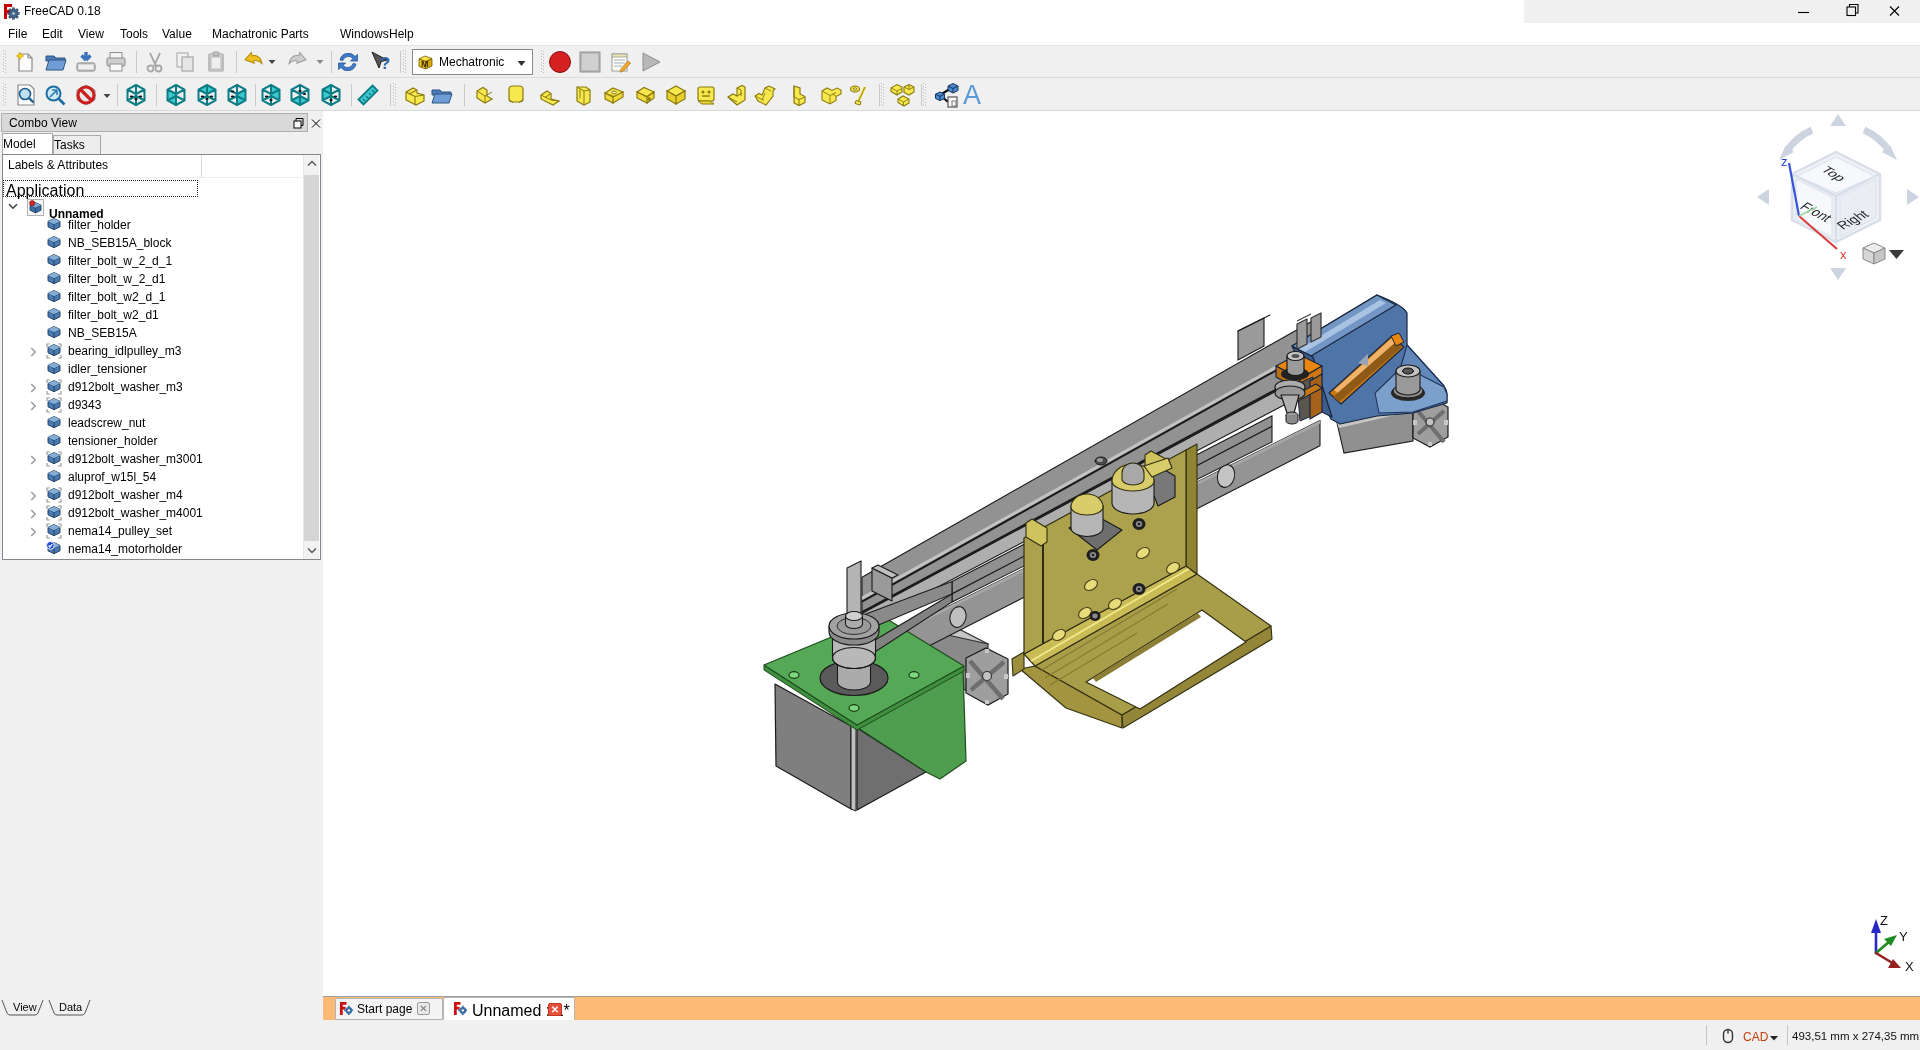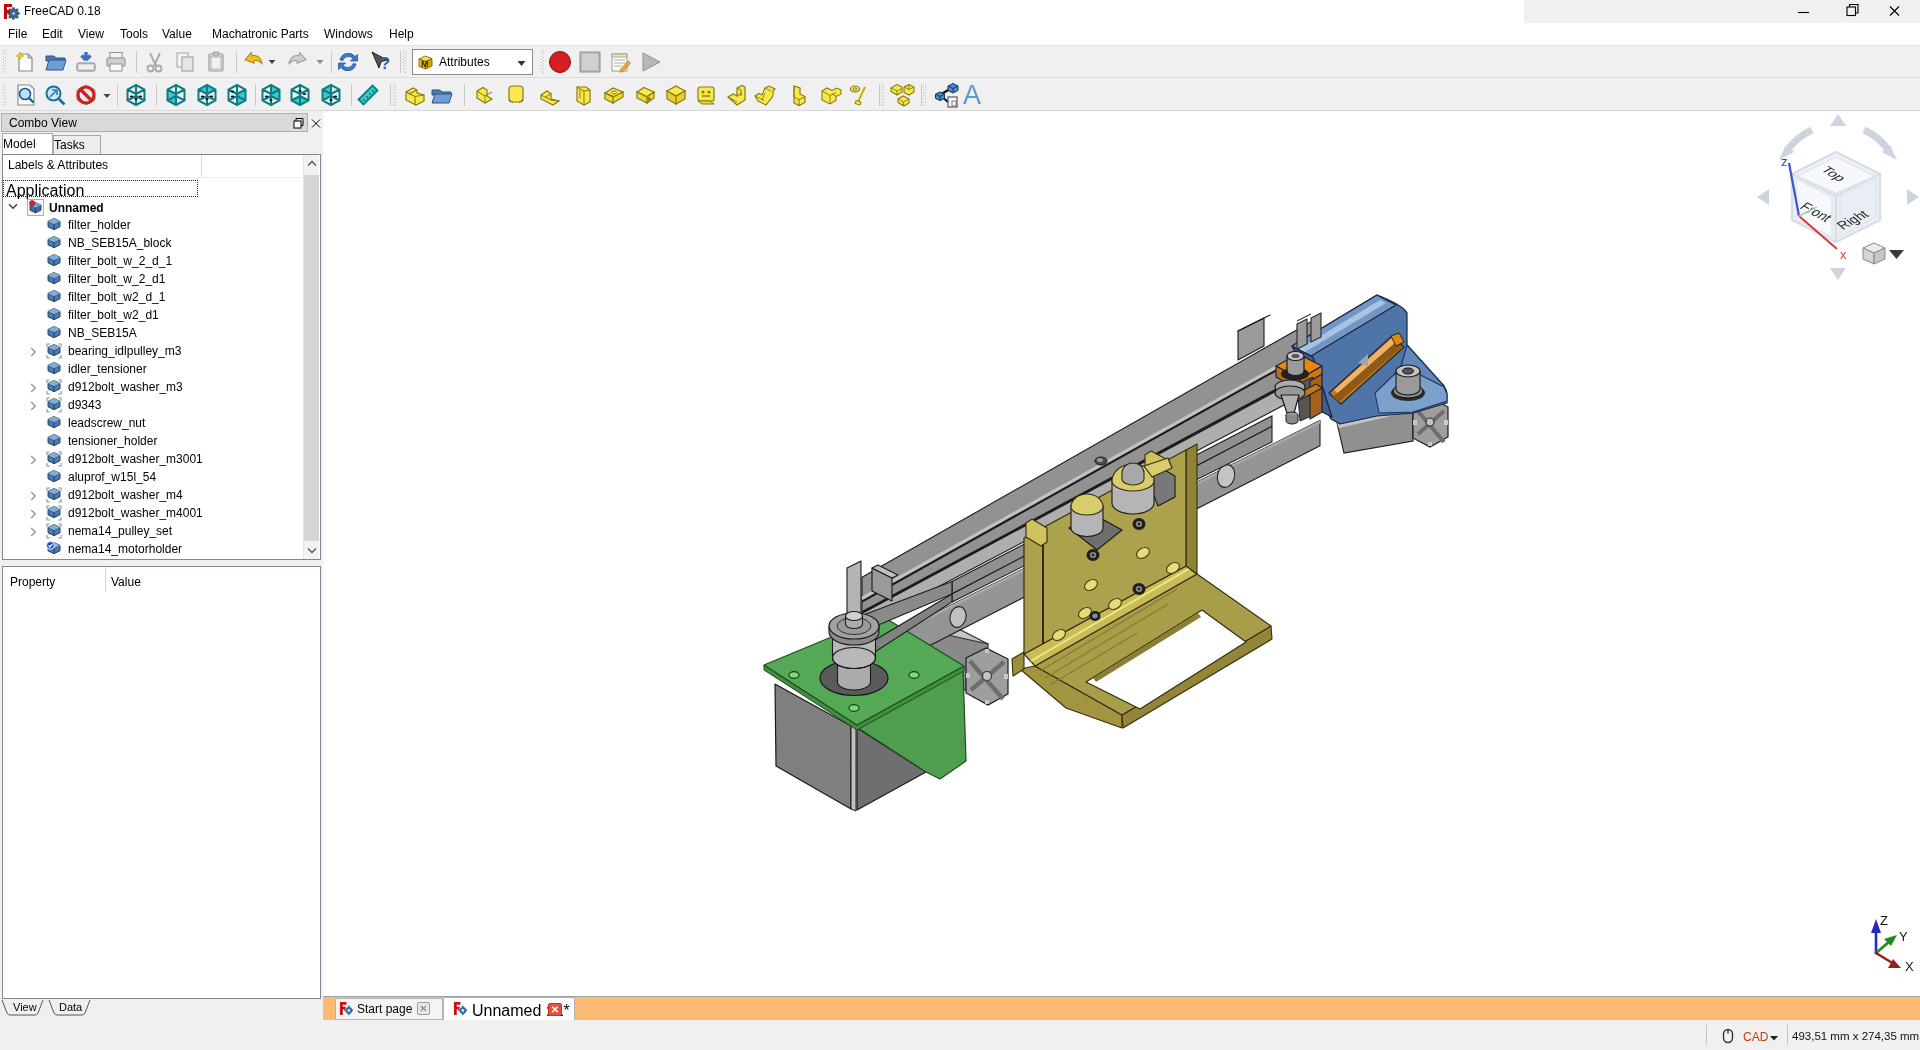--- a/index.html
+++ b/index.html
@@ -67,21 +67,21 @@
   </svg>
 </div>
 
 <div id="menubar">
   <span style="left:8px">File</span>
   <span style="left:42px">Edit</span>
   <span style="left:78px">View</span>
   <span style="left:120px">Tools</span>
   <span style="left:162px">Value</span>
   <span style="left:212px">Machatronic Parts</span>
-  <span style="left:324px">Windows</span>
+  <span style="left:340px">Windows</span>
   <span style="left:389px">Help</span>
 </div>
 
 <div id="toolbar1">
   <div class="thandle" style="left:3px;top:4px"></div>
   <svg class="tbi" style="left:13px;top:4px" viewBox="0 0 24 24">
     <path d="M6 4h9l4 4v13H6z" fill="#fdfdfd" stroke="#8a8a8a" stroke-width="1.2"></path>
     <path d="M15 4l4 4h-4z" fill="#d8d8d8" stroke="#8a8a8a" stroke-width="1"></path>
     <path d="M7 2.2l1.1 2.6 2.6 1.1-2.6 1.1L7 9.6 5.9 7 3.3 5.9 5.9 4.8z" fill="#ffd900" stroke="#c8a000" stroke-width="0.7"></path>
   </svg>
@@ -142,21 +142,21 @@
   </svg>
   <div class="tsep" style="left:400px;top:5px"></div>
   <div class="thandle" style="left:403px;top:4px"></div>
   <div class="abs" style="left:412px;top:3px;width:121px;height:26px;background:#fff;border:1px solid #8a8a8a">
     <svg class="abs" style="left:4px;top:4px" width="17" height="17" viewBox="0 0 17 17">
       <path d="M2 5l6-3 7 2.5-6 3z" fill="#ffe14d" stroke="#6b5a00" stroke-width="0.8"></path>
       <path d="M2 5l6.5 2.5V15L2 12.5z" fill="#f0c419" stroke="#6b5a00" stroke-width="0.8"></path>
       <path d="M8.5 7.5l6.5-2.5V12l-6.5 3z" fill="#d8a800" stroke="#6b5a00" stroke-width="0.8"></path>
       <text x="4" y="12.5" font-size="9" font-weight="bold" fill="#3a2c00" font-family="Liberation Sans">M</text>
     </svg>
-    <div class="abs" style="left:26px;top:5px;font-size:12px">Attributes</div>
+    <div class="abs" style="left:26px;top:5px;font-size:12px">Mechatronic</div>
     <svg class="abs" style="left:104px;top:10px" width="9" height="7" viewBox="0 0 9 7">
         <path d="M0.5 1l4 5 4-5z" fill="#333"></path>
       </svg>
   </div>
   <div class="thandle" style="left:541px;top:4px"></div>
   <svg class="tbi" style="left:548px;top:4px" viewBox="0 0 24 24">
       <circle cx="12" cy="12" r="10.5" fill="#d42020" stroke="#8a0f0f" stroke-width="1"></circle>
     </svg>
   <svg class="tbi" style="left:578px;top:4px" viewBox="0 0 24 24">
       <rect x="2" y="2" width="20" height="20" fill="#b8b8b8" stroke="#8f8f8f"></rect>
@@ -359,21 +359,21 @@
     <svg style="position:absolute;left:5px;top:48px" width="10" height="7" viewBox="0 0 10 7">
         <path d="M1 1.2l4 4 4-4" stroke="#444" stroke-width="1.6" fill="none"></path>
       </svg>
     <svg style="position:absolute;left:24px;top:44px" width="17" height="17" viewBox="0 0 17 17">
       <rect x="0.5" y="0.5" width="16" height="16" fill="#f5f5f5" stroke="#b0b0b0"></rect>
       <path d="M8.5 3.5l5.5 2.7v5l-5.5 2.7-5.5-2.7v-5z" fill="#3a6ea5" stroke="#1c3a5c" stroke-width="0.8"></path>
       <path d="M3 6.2l5.5 2.6 5.5-2.6M8.5 8.8v5.1" stroke="#1c3a5c" stroke-width="0.8" fill="none"></path>
       <path d="M8.5 3.5l5.5 2.7-5.5 2.6L3 6.2z" fill="#7ba7d4"></path>
       <circle cx="5.2" cy="4.2" r="2.6" fill="#d42a2a" stroke="#7a1010" stroke-width="0.6"></circle>
     </svg>
-    <div class="trow" style="left:46px;top:46px;font-weight:bold">Unnamed</div>
+    <div class="trow" style="left:46px;top:52px;font-weight:bold">Unnamed</div>
     <svg style="position:absolute;left:43px;top:62px" width="16" height="16" viewBox="0 0 16 16">
         <path d="M8 1.5l6 2.9v5.4L8 12.7 2 9.8V4.4z" fill="#4a7ab2" stroke="#1c3a5c" stroke-width="0.9"></path>
         <path d="M2 4.4l6 2.9 6-2.9M8 7.3v5.4" stroke="#1c3a5c" stroke-width="0.9" fill="none"></path>
         <path d="M8 1.5l6 2.9-6 2.9-6-2.9z" fill="#85aed6"></path>
       </svg>
     <div class="trow" style="left:65px;top:63px">filter_holder</div>
     <svg style="position:absolute;left:43px;top:80px" width="16" height="16" viewBox="0 0 16 16">
         <path d="M8 1.5l6 2.9v5.4L8 12.7 2 9.8V4.4z" fill="#4a7ab2" stroke="#1c3a5c" stroke-width="0.9"></path>
         <path d="M2 4.4l6 2.9 6-2.9M8 7.3v5.4" stroke="#1c3a5c" stroke-width="0.9" fill="none"></path>
         <path d="M8 1.5l6 2.9-6 2.9-6-2.9z" fill="#85aed6"></path>
@@ -533,25 +533,20 @@
         <path d="M8 1.5l6 2.9-6 2.9-6-2.9z" fill="#85aed6"></path>
       </svg>
     <div style="position:absolute;left:300px;top:0;width:16px;height:404px;background:#f2f2f2;border-left:1px solid #e6e6e6"></div>
     <div style="position:absolute;left:301px;top:20px;width:15px;height:366px;background:#d5d5d5"></div>
     <svg style="position:absolute;left:304px;top:5px" width="10" height="7" viewBox="0 0 10 7">
         <path d="M1 5.5l4-4 4 4" stroke="#555" stroke-width="1.4" fill="none"></path>
       </svg>
     <svg style="position:absolute;left:304px;top:392px" width="10" height="7" viewBox="0 0 10 7">
         <path d="M1 1.5l4 4 4-4" stroke="#555" stroke-width="1.4" fill="none"></path>
       </svg>
-  </div>
-  <div id="propbox">
-    <div style="position:absolute;left:7px;top:8px;font-size:12px">Property</div>
-    <div style="position:absolute;left:108px;top:8px;font-size:12px">Value</div>
-    <div style="position:absolute;left:102px;top:0px;width:1px;height:25px;background:#d5d5d5"></div>
   </div>
   <svg class="abs" style="left:0px;top:889px" width="110" height="19" viewBox="0 0 110 19">
     <g font-size="11px" font-family="Liberation Sans">
       <path d="M2 0 l5 13 q1 2 3 2 l25 0 q2 0 3-2 l5-13" fill="#f0f0f0" stroke="#555" stroke-width="1"></path>
       <path d="M49 0 l5 13 q1 2 3 2 l25 0 q2 0 3-2 l5-13" fill="#f0f0f0" stroke="#555" stroke-width="1"></path>
       <text x="13" y="11">View</text>
       <text x="59" y="11">Data</text>
     </g>
   </svg>
 </div>

